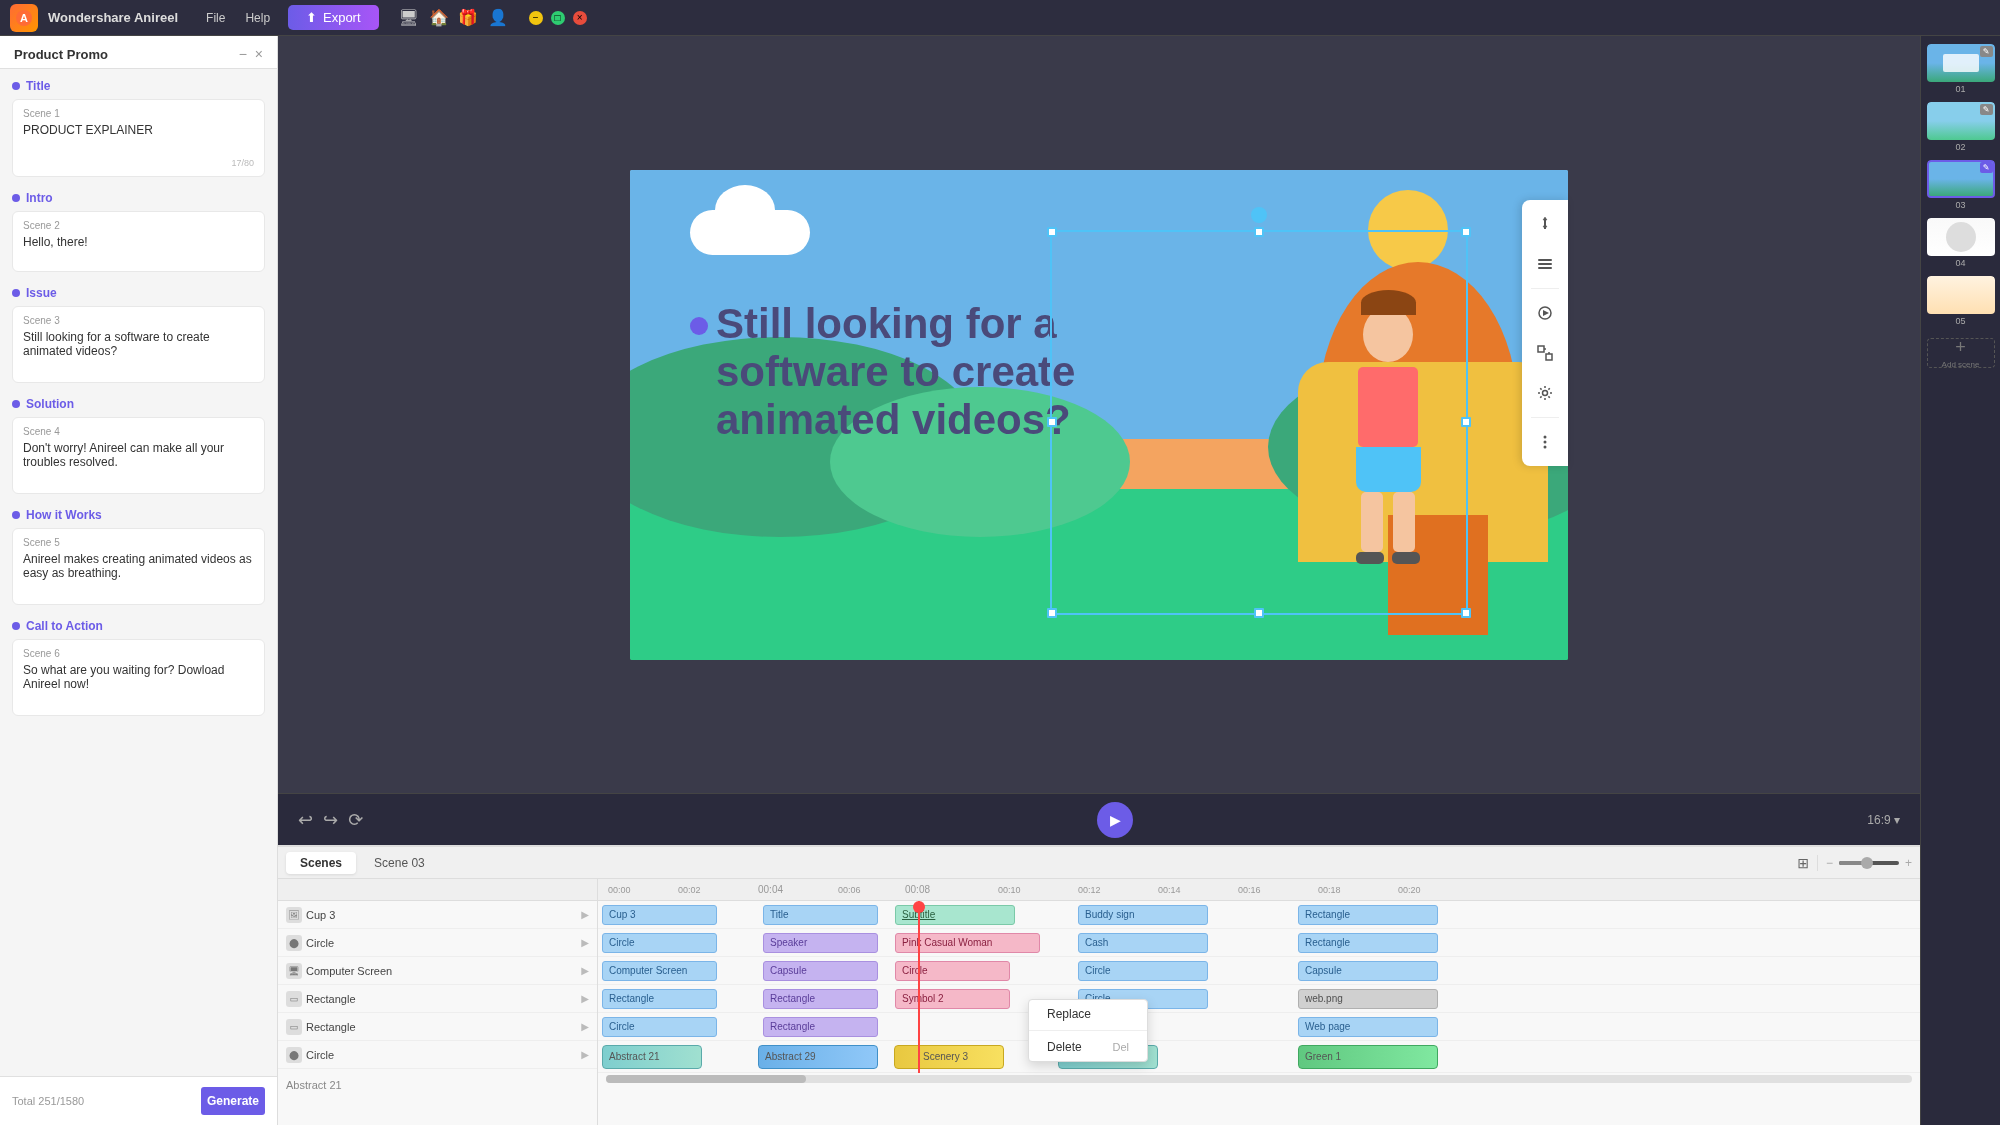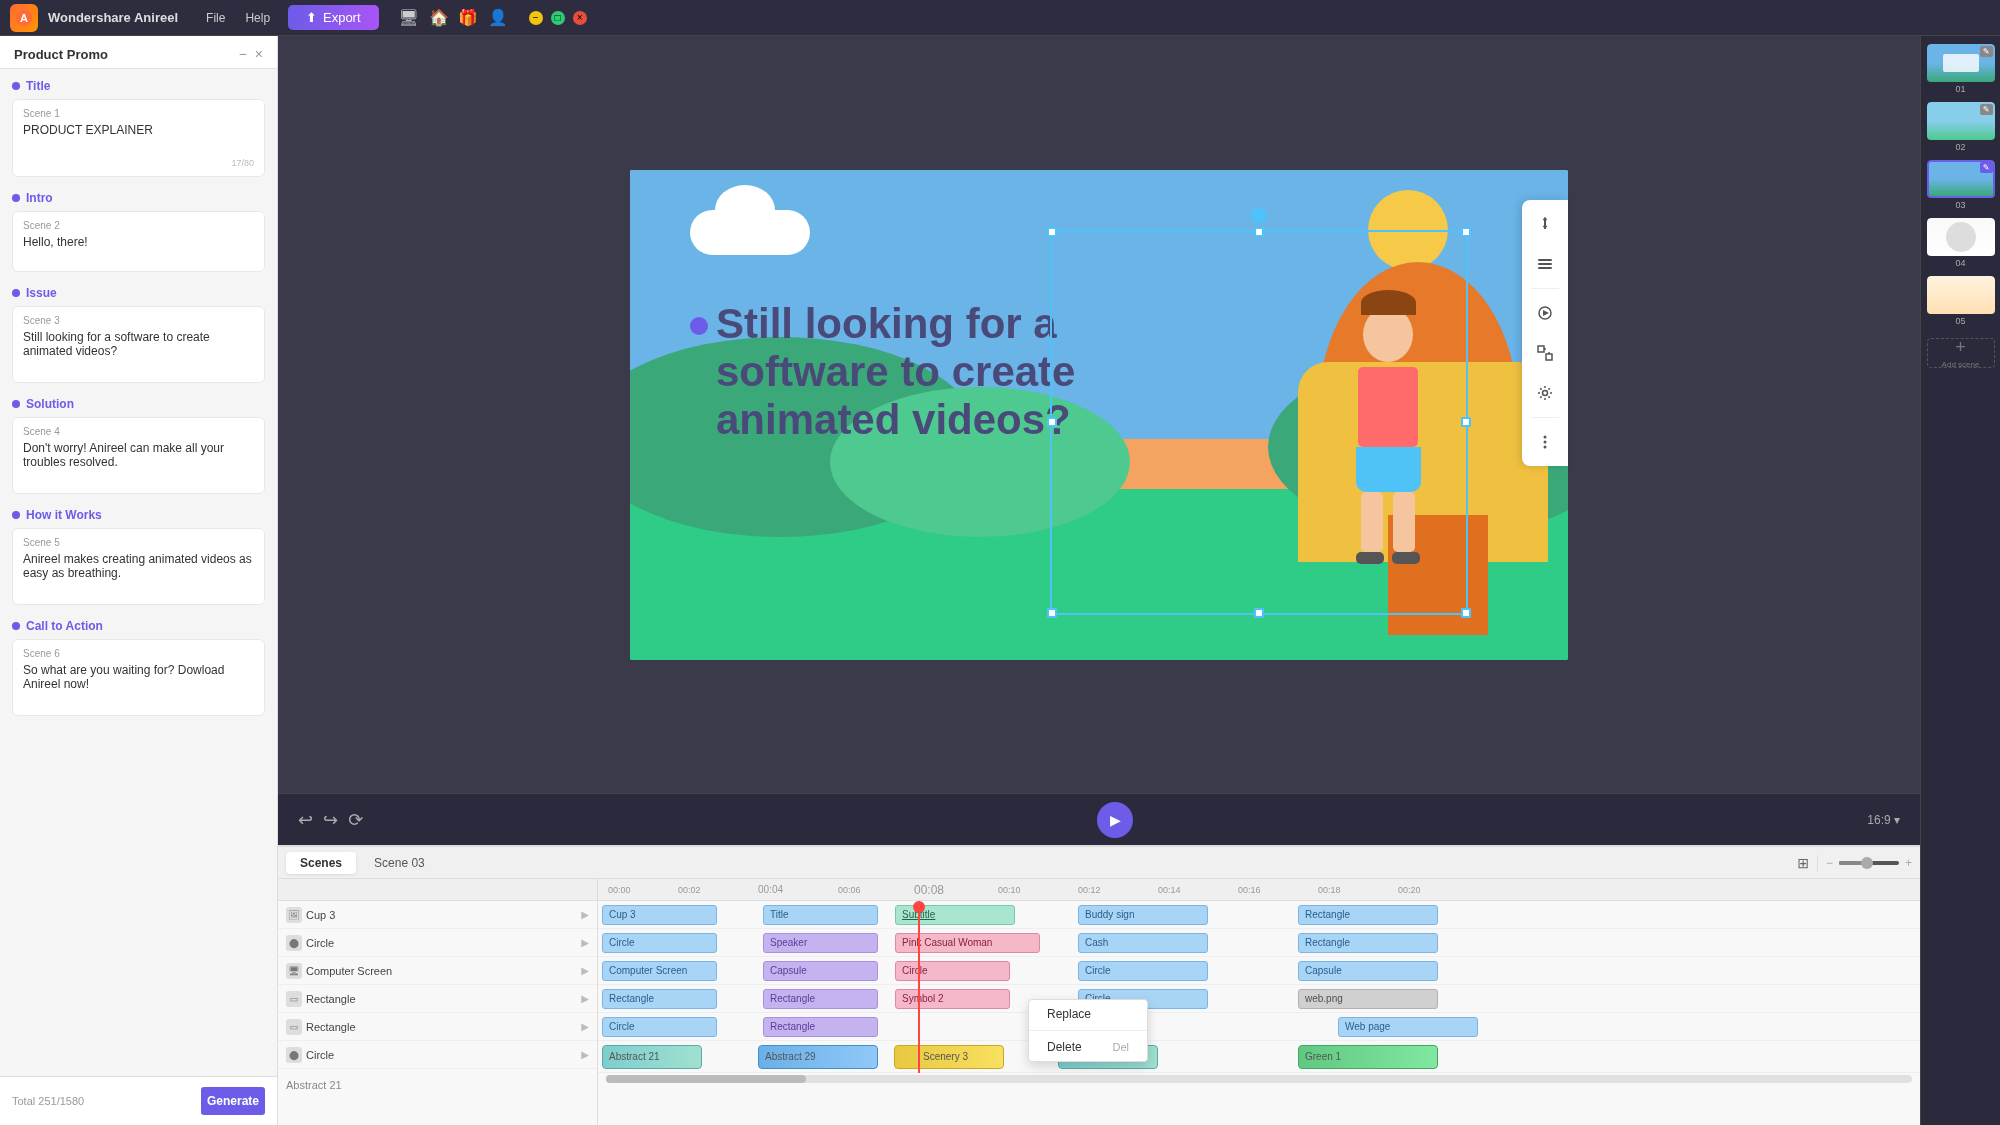--- a/index.html
+++ b/index.html
@@ -665,21 +665,21 @@
         </div>
 
         <div style="flex:1;overflow:hidden;position:relative;">
 
           <div class="clips-ruler">
             <div style="position:relative;height:100%;display:flex;align-items:center;padding:0 4px;">
               <span style="position:absolute;left:10px;font-size:9px;color:#999">00:00</span>
               <span style="position:absolute;left:80px;font-size:9px;color:#999">00:02</span>
               <span style="position:absolute;left:160px;font-size:10px;color:#999">00:04</span>
               <span style="position:absolute;left:240px;font-size:9px;color:#999">00:06</span>
-              <span style="position:absolute;left:316px;font-size:12px;color:#999">00:08</span>
+              <span style="position:absolute;left:307px;font-size:10px;color:#999">00:08</span>
               <span style="position:absolute;left:400px;font-size:9px;color:#999">00:10</span>
               <span style="position:absolute;left:480px;font-size:9px;color:#999">00:12</span>
               <span style="position:absolute;left:560px;font-size:9px;color:#999">00:14</span>
               <span style="position:absolute;left:640px;font-size:9px;color:#999">00:16</span>
               <span style="position:absolute;left:720px;font-size:9px;color:#999">00:18</span>
               <span style="position:absolute;left:800px;font-size:9px;color:#999">00:20</span>
             </div>
           </div>
 
           <div style="position:relative;">
@@ -716,21 +716,21 @@
               <div class="clip clip-blue" style="left:4px;width:115px">Rectangle</div>
               <div class="clip clip-purple" style="left:165px;width:115px">Rectangle</div>
               <div class="clip clip-pink" style="left:297px;width:115px">Symbol 2</div>
               <div class="clip clip-blue" style="left:480px;width:130px">Circle</div>
               <div class="clip clip-gray" style="left:700px;width:140px">web.png</div>
             </div>
 
             <div class="clip-row">
               <div class="clip clip-blue" style="left:4px;width:115px">Circle</div>
               <div class="clip clip-purple" style="left:165px;width:115px">Rectangle</div>
-              <div class="clip clip-blue" style="left:740px;width:140px">Web page</div>
+              <div class="clip clip-blue" style="left:700px;width:140px">Web page</div>
             </div>
 
             <div class="abstract-row" style="height:32px;border-bottom:1px solid #eee;">
               <div class="abstract-clip abs-teal" style="left:4px;width:100px">Abstract 21</div>
               <div class="abstract-clip abs-blue" style="left:160px;width:120px">Abstract 29</div>
               <div class="abstract-clip abs-yellow" style="left:296px;width:110px">Scenery 3</div>
               <div class="abstract-clip abs-teal" style="left:460px;width:100px">Abstract 25</div>
               <div class="abstract-clip abs-green" style="left:700px;width:140px">Green 1</div>
             </div>
           </div>

